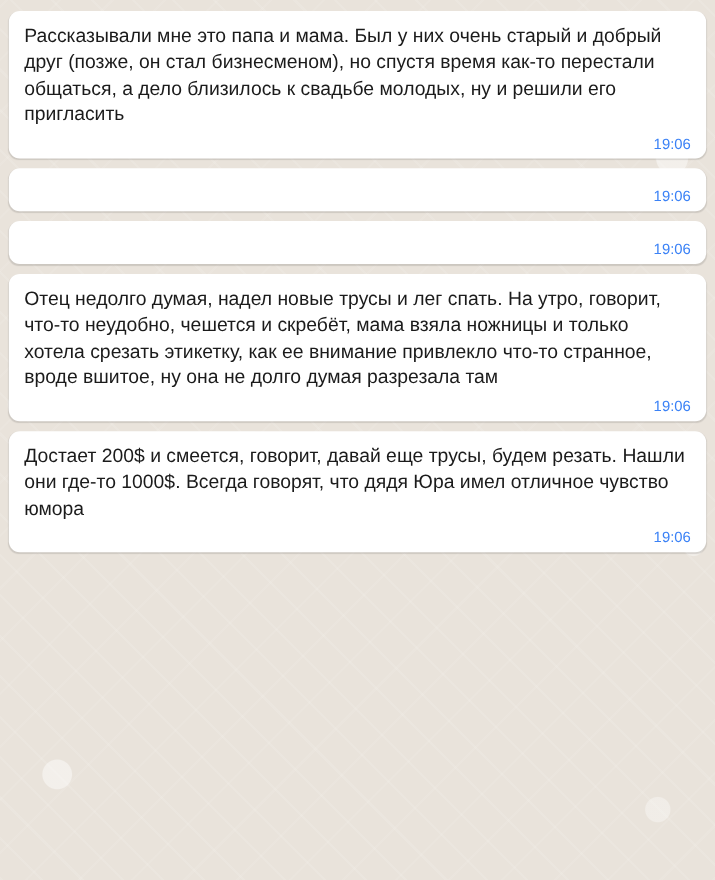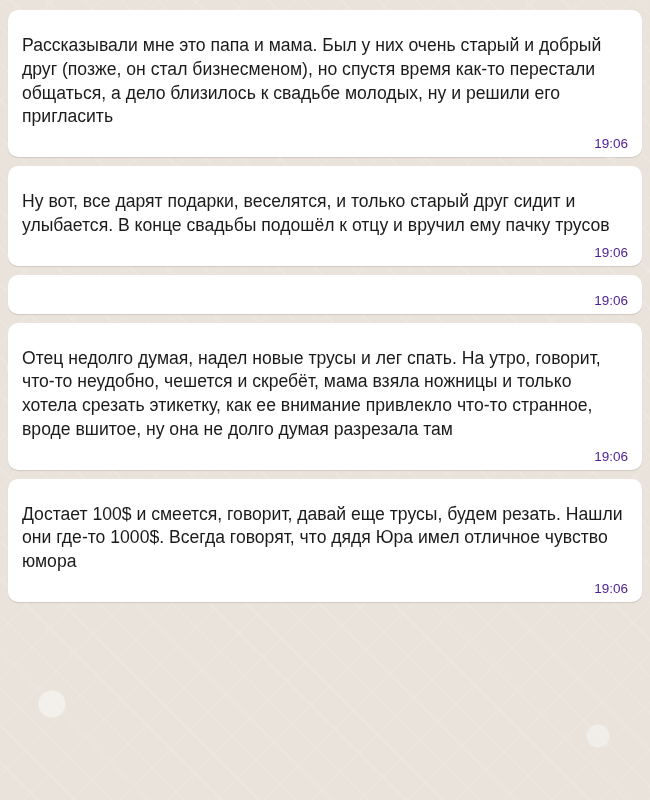--- a/index.html
+++ b/index.html
@@ -54,26 +54,25 @@
     box-shadow: 0 1px 1px rgba(0,0,0,0.12);
     color: #1b1b1b;
     font-size: 17.6px;
     line-height: 1.35;
     box-sizing: border-box;
   }
   .bubble .text {
     display: block;
     white-space: pre-wrap;
     padding-right: 2px;
-    margin-top: 13px;
   }
   .bubble .time {
     float: right;
     font-size: 13.5px;
-    color: #4c1d95;
+    color: #3b82f6;
     margin-left: 10px;
     margin-top: 3px;
     line-height: 1;
     position: relative;
     top: 2px;
   }
   .meta-row {
     display: block;
     text-align: right;
     height: 16px;
@@ -98,39 +97,38 @@
 <div class="chat">
 
   <div class="bubble">
     <span class="text">Рассказывали мне это папа и мама. Был у них очень старый и добрый друг (позже, он стал бизнесменом), но спустя время как-то перестали общаться, а дело близилось к свадьбе молодых, ну и решили его пригласить</span>
     <span class="meta-row">
       <span class="time inline-time">19:06</span>
     </span>
   </div>
 
   <div class="bubble">
-    <span class="text">Ну вот, все дарят подарки, веселятся, и только старый друг сидит и улыбается. В конце свадьбы подошёл к отцу и вручил ему пачку трусов</span>
     <span class="meta-row">
       <span class="time inline-time">19:06</span>
     </span>
   </div>
 
   <div class="bubble">
     <span class="meta-row">
       <span class="time inline-time">19:06</span>
     </span>
   </div>
 
   <div class="bubble">
     <span class="text">Отец недолго думая, надел новые трусы и лег спать. На утро, говорит, что-то неудобно, чешется и скребёт, мама взяла ножницы и только хотела срезать этикетку, как ее внимание привлекло что-то странное, вроде вшитое, ну она не долго думая разрезала там</span>
     <span class="meta-row">
       <span class="time inline-time">19:06</span>
     </span>
   </div>
 
   <div class="bubble">
-    <span class="text">Достает 100$ и смеется, говорит, давай еще трусы, будем резать. Нашли они где-то 1000$. Всегда говорят, что дядя Юра имел отличное чувство юмора</span>
+    <span class="text">Достает 200$ и смеется, говорит, давай еще трусы, будем резать. Нашли они где-то 1000$. Всегда говорят, что дядя Юра имел отличное чувство юмора</span>
     <span class="meta-row">
       <span class="time inline-time">19:06</span>
     </span>
   </div>
 
 </div>
 
 </body></html>

